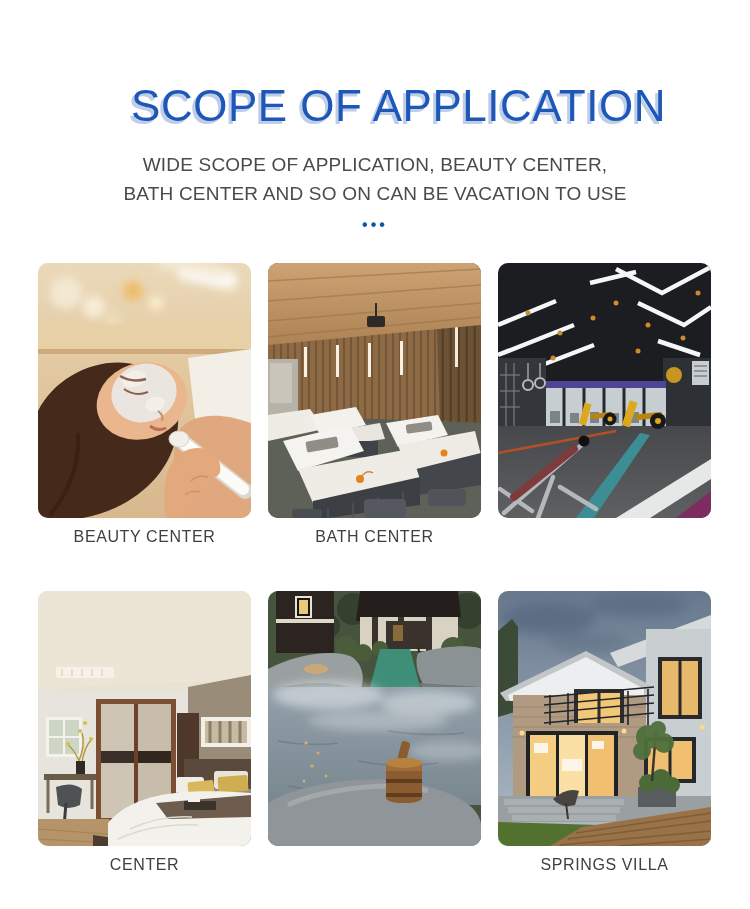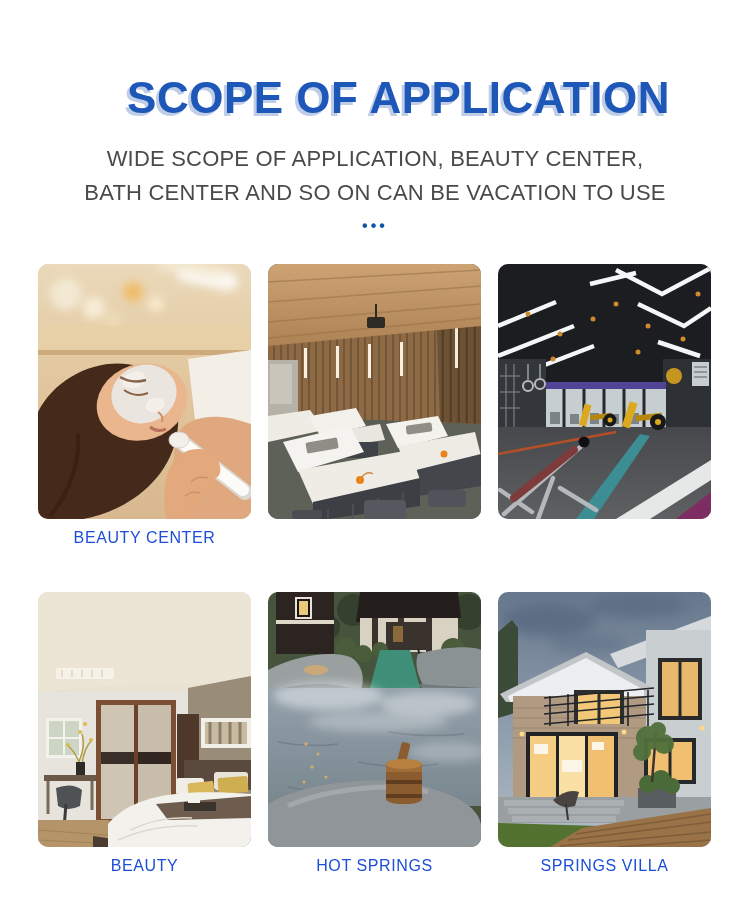--- a/index.html
+++ b/index.html
@@ -1,27 +1,27 @@
 <!DOCTYPE html>
 <html><head>
 <meta charset="utf-8">
 <style>
   html,body{margin:0;padding:0;background:#ffffff;}
   body{width:750px;height:909px;font-family:"Liberation Sans",sans-serif;overflow:hidden;}
   .page{width:750px;height:909px;background:#fff;}
   .header{text-align:center;padding-top:76px;}
-  .title{margin:0;font-size:44px;font-weight:bold;color:#1d57b8;letter-spacing:.5px;line-height:1;
+  .title{margin:8px;font-size:44px;font-weight:normal;color:#1d57b8;letter-spacing:.5px;line-height:1;
          text-shadow:-3px 3px 0 #bfcde6;padding-left:47px;}
-  .subtitle{margin-top:22px;font-size:22px;color:#4a4a4a;line-height:1.55;letter-spacing:.2px;}
+  .subtitle{margin-top:22px;font-size:19px;color:#4a4a4a;line-height:1.55;letter-spacing:.2px;}
   .dots{margin-top:8px;color:#0e57a8;font-size:16px;font-weight:bold;letter-spacing:3px;line-height:1;}
   .grid{margin:30px 38px 0;display:grid;grid-template-columns:repeat(3,213px);column-gap:17px;row-gap:44px;}
   .card{width:213px;}
   .thumb{width:213px;height:255px;border-radius:10px;overflow:hidden;background:#ddd;}
   .thumb svg{display:block;width:100%;height:100%;}
-  .card-label{text-align:center;margin-top:9px;font-size:16px;color:#1d4ed8;letter-spacing:.6px;line-height:20px;}
+  .card-label{text-align:center;margin-top:9px;font-size:16px;color:#404040;letter-spacing:.6px;line-height:20px;}
 </style>
 </head>
 <body>
 
 <div class="page">
 
   <div class="header">
     <h1 class="title">SCOPE OF APPLICATION</h1>
     <div class="subtitle">
       <div>WIDE SCOPE OF APPLICATION, BEAUTY CENTER,</div>
@@ -137,20 +137,21 @@
             <line x1="60" y1="245" x2="60" y2="255"></line>
               <line x1="85" y1="240" x2="85" y2="255"></line>
             <line x1="110" y1="234" x2="110" y2="250"></line>
               <line x1="135" y1="228" x2="135" y2="244"></line>
           </g>
           <rect x="96" y="236" width="42" height="19" rx="4" fill="#55585e"></rect>
           <rect x="160" y="226" width="38" height="17" rx="4" fill="#505359"></rect>
           <rect x="24" y="246" width="30" height="9" rx="3" fill="#4a4d52"></rect>
         </svg>
       </div>
+      <div class="card-label">BATH CENTER</div>
     </div>
 
     <div class="card">
       <div class="thumb">
         <svg viewBox="0 0 213 255">
           <defs>
             <linearGradient id="c3fl" x1="0" y1="0" x2="0" y2="1">
               <stop offset="0" stop-color="#46484b"></stop>
                 <stop offset="1" stop-color="#5e6062"></stop>
             </linearGradient>
@@ -299,21 +300,21 @@
           <rect x="176" y="180" width="34" height="18" rx="3" fill="#e8e4da"></rect>
           <rect x="150" y="190" width="26" height="15" rx="2" fill="#d9b85c" transform="rotate(-6 163 197)"></rect>
           <rect x="180" y="185" width="30" height="16" rx="2" fill="#cfae52" transform="rotate(-4 195 193)"></rect>
           <path d="M70,232 C92,206 132,196 213,202 L213,255 L70,255 Z" fill="#f3f1ec"></path>
           <polygon points="118,212 213,204 213,226 130,228" fill="#6e5c4e"></polygon>
           <rect x="146" y="210" width="32" height="9" rx="1" fill="#3a332c"></rect>
           <rect x="150" y="206" width="12" height="5" fill="#f4f1ea"></rect>
           <path d="M92,238 q30,-14 62,-12 M80,248 q36,-16 80,-14" stroke="#ddd8ce" stroke-width="1.5" fill="none"></path>
         </svg>
       </div>
-      <div class="card-label">BEAUTY</div>
+      <div class="card-label">CENTER</div>
     </div>
 
     <div class="card">
       <div class="thumb">
         <svg viewBox="0 0 213 255">
           <defs>
             <linearGradient id="c5w" x1="0" y1="0" x2="0" y2="1">
               <stop offset="0" stop-color="#93a0aa"></stop>
                 <stop offset="1" stop-color="#79878f"></stop>
             </linearGradient>
@@ -376,21 +377,20 @@
           <path d="M0,212 C40,188 120,182 162,196 C196,206 210,218 213,232 L213,255 L0,255 Z" fill="#8f9598"></path>
           <path d="M20,214 C60,196 130,190 160,200" stroke="#a8adaf" stroke-width="5" fill="none" opacity=".8"></path>
           <rect x="130" y="150" width="9" height="32" rx="3" fill="#8a5c30" transform="rotate(14 134 166)"></rect>
           <path d="M118,172 h36 v34 q0,6 -18,6 q-18,0 -18,-6 Z" fill="#8a5c30"></path>
           <path d="M118,172 h36 v8 h-36 Z" fill="#a06c38"></path>
           <ellipse cx="136" cy="172" rx="18" ry="5" fill="#b8813f"></ellipse>
           <rect x="118" y="188" width="36" height="4" fill="#5f3d1e"></rect>
           <rect x="118" y="202" width="36" height="4" fill="#5f3d1e"></rect>
         </svg>
       </div>
-      <div class="card-label">HOT SPRINGS</div>
     </div>
 
     <div class="card">
       <div class="thumb">
         <svg viewBox="0 0 213 255">
           <defs>
             <linearGradient id="c6sky" x1="0" y1="0" x2="0" y2="1">
               <stop offset="0" stop-color="#67788d"></stop>
                 <stop offset="1" stop-color="#b2bdc7"></stop>
             </linearGradient>

